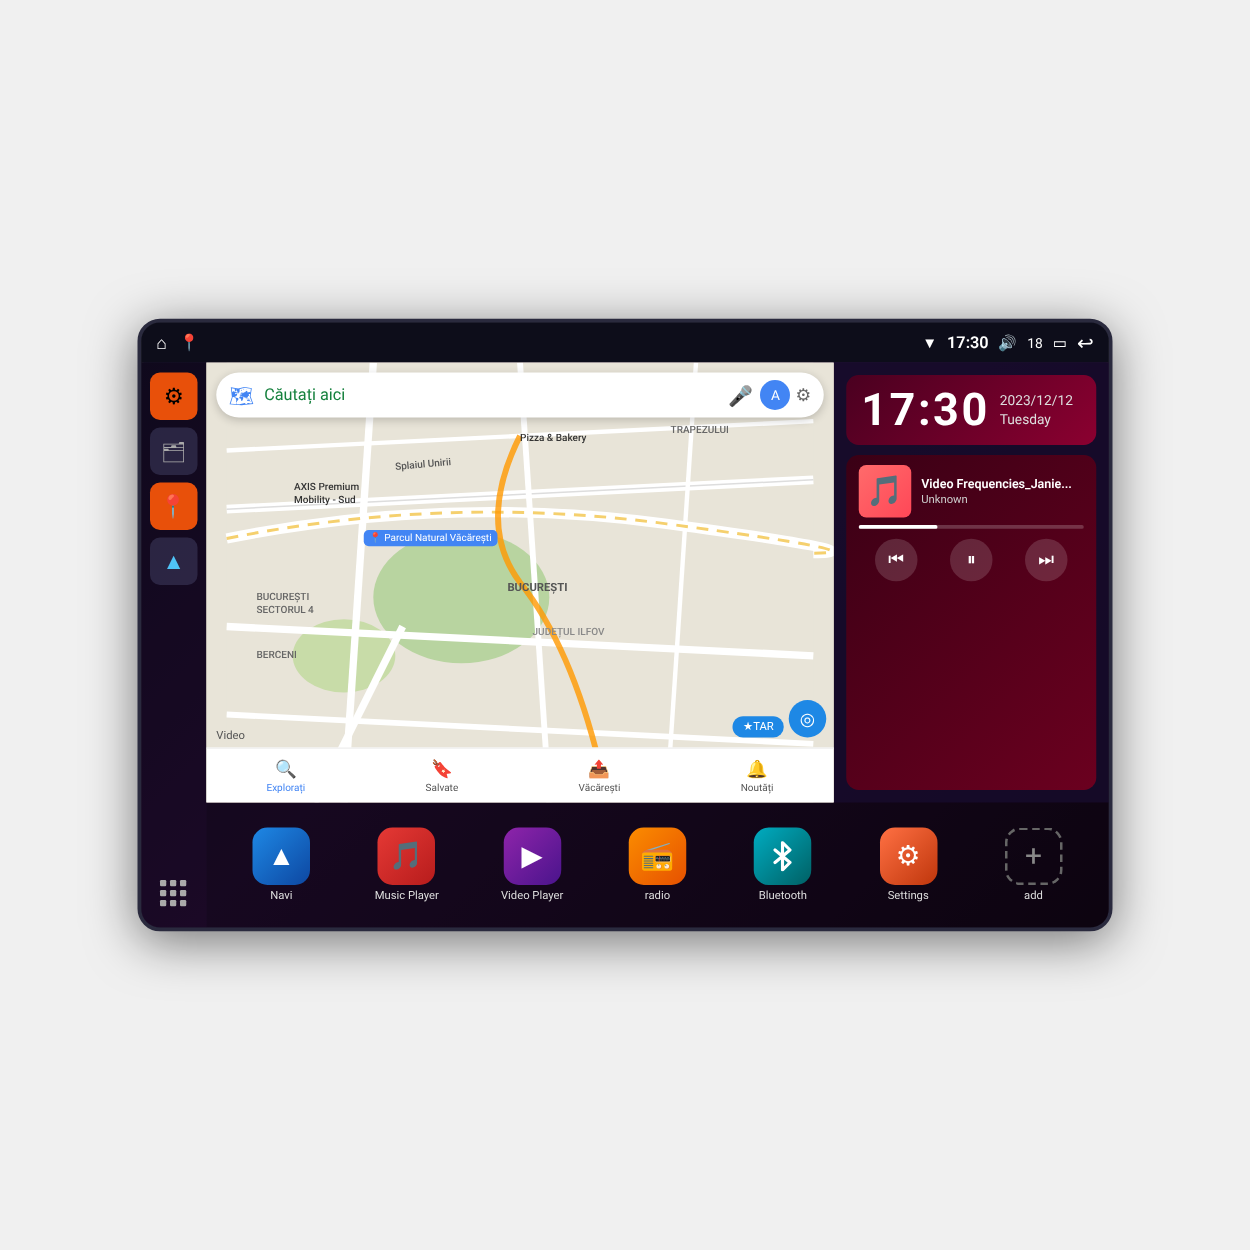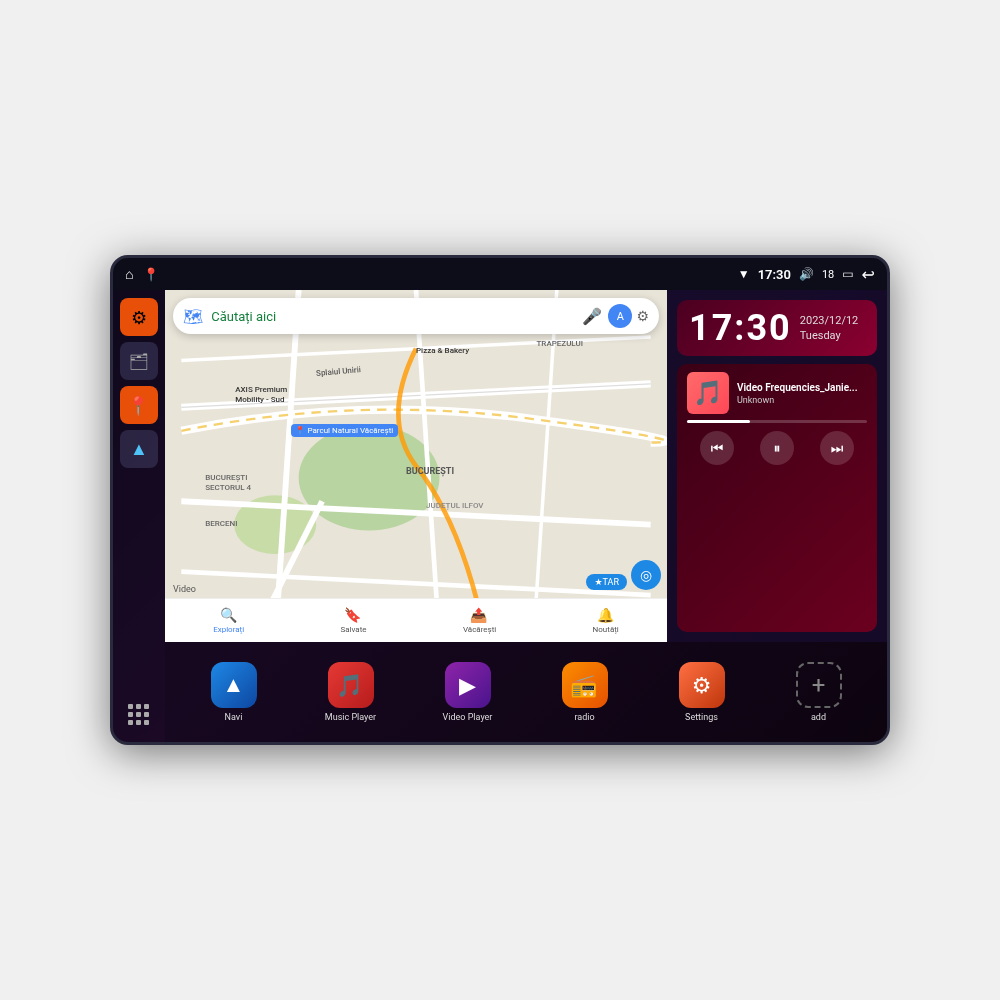--- a/index.html
+++ b/index.html
@@ -452,20 +452,28 @@
           <span class="app-label">Video Player</span>
         </div>
 
         <div class="app-item">
           <div class="app-icon orange-grad">
             <span style="font-size:22px;">📻</span>
           </div>
           <span class="app-label">radio</span>
         </div>
 
+        <div class="app-item">
+          <div class="app-icon cyan-grad">
+            <svg width="24" height="24" viewBox="0 0 24 24" fill="none" xmlns="http://www.w3.org/2000/svg">
+              <path d="M6 7L18 17L12 23V1L18 7L6 17" stroke="white" stroke-width="2.5" stroke-linecap="round" stroke-linejoin="round"></path>
+            </svg>
+          </div>
+          <span class="app-label">Bluetooth</span>
+        </div>
 
 
         <div class="app-item">
           <div class="app-icon orange2-grad">
             <span style="font-size:22px;">⚙</span>
           </div>
           <span class="app-label">Settings</span>
         </div>
 
         <div class="app-item">

